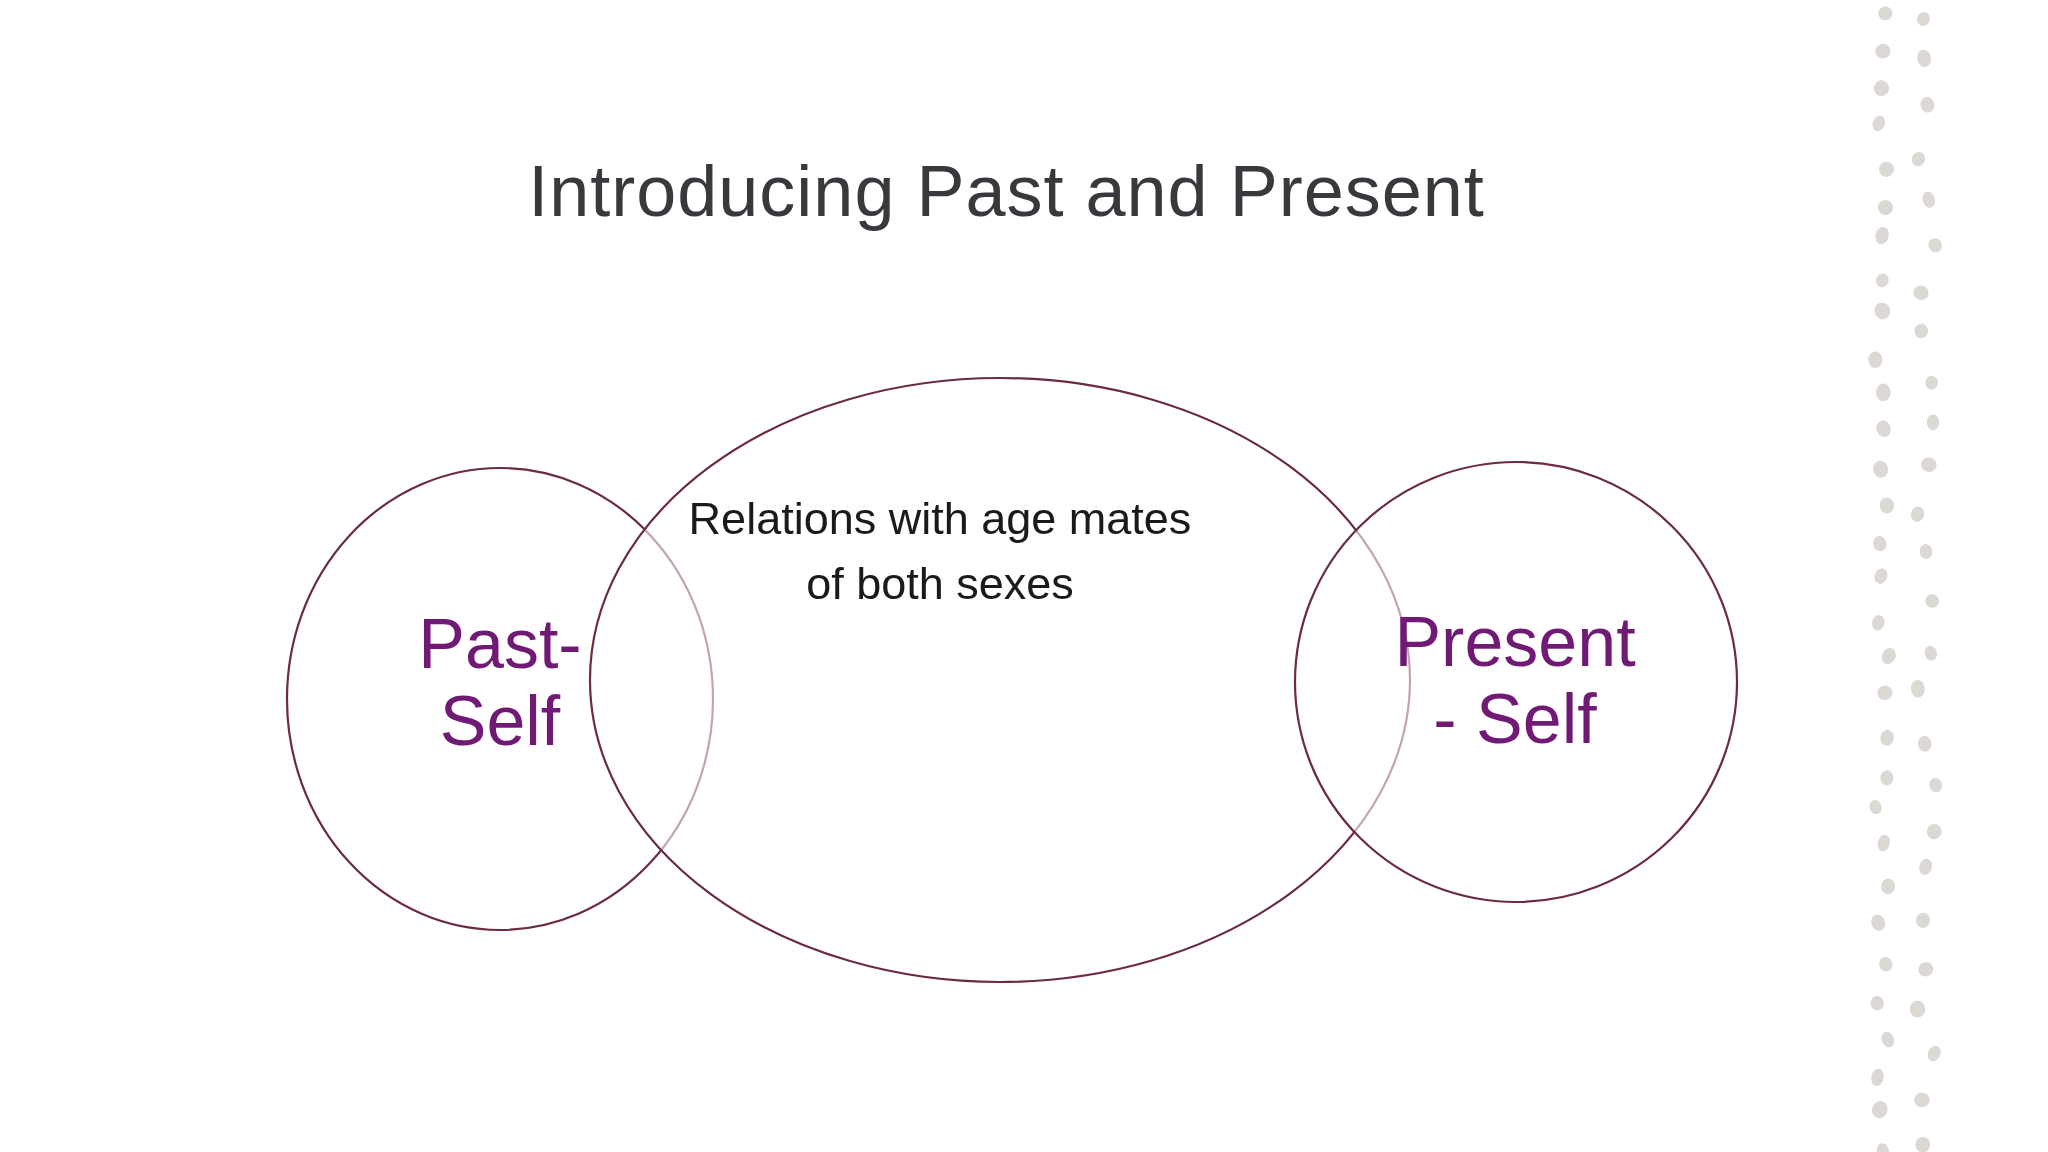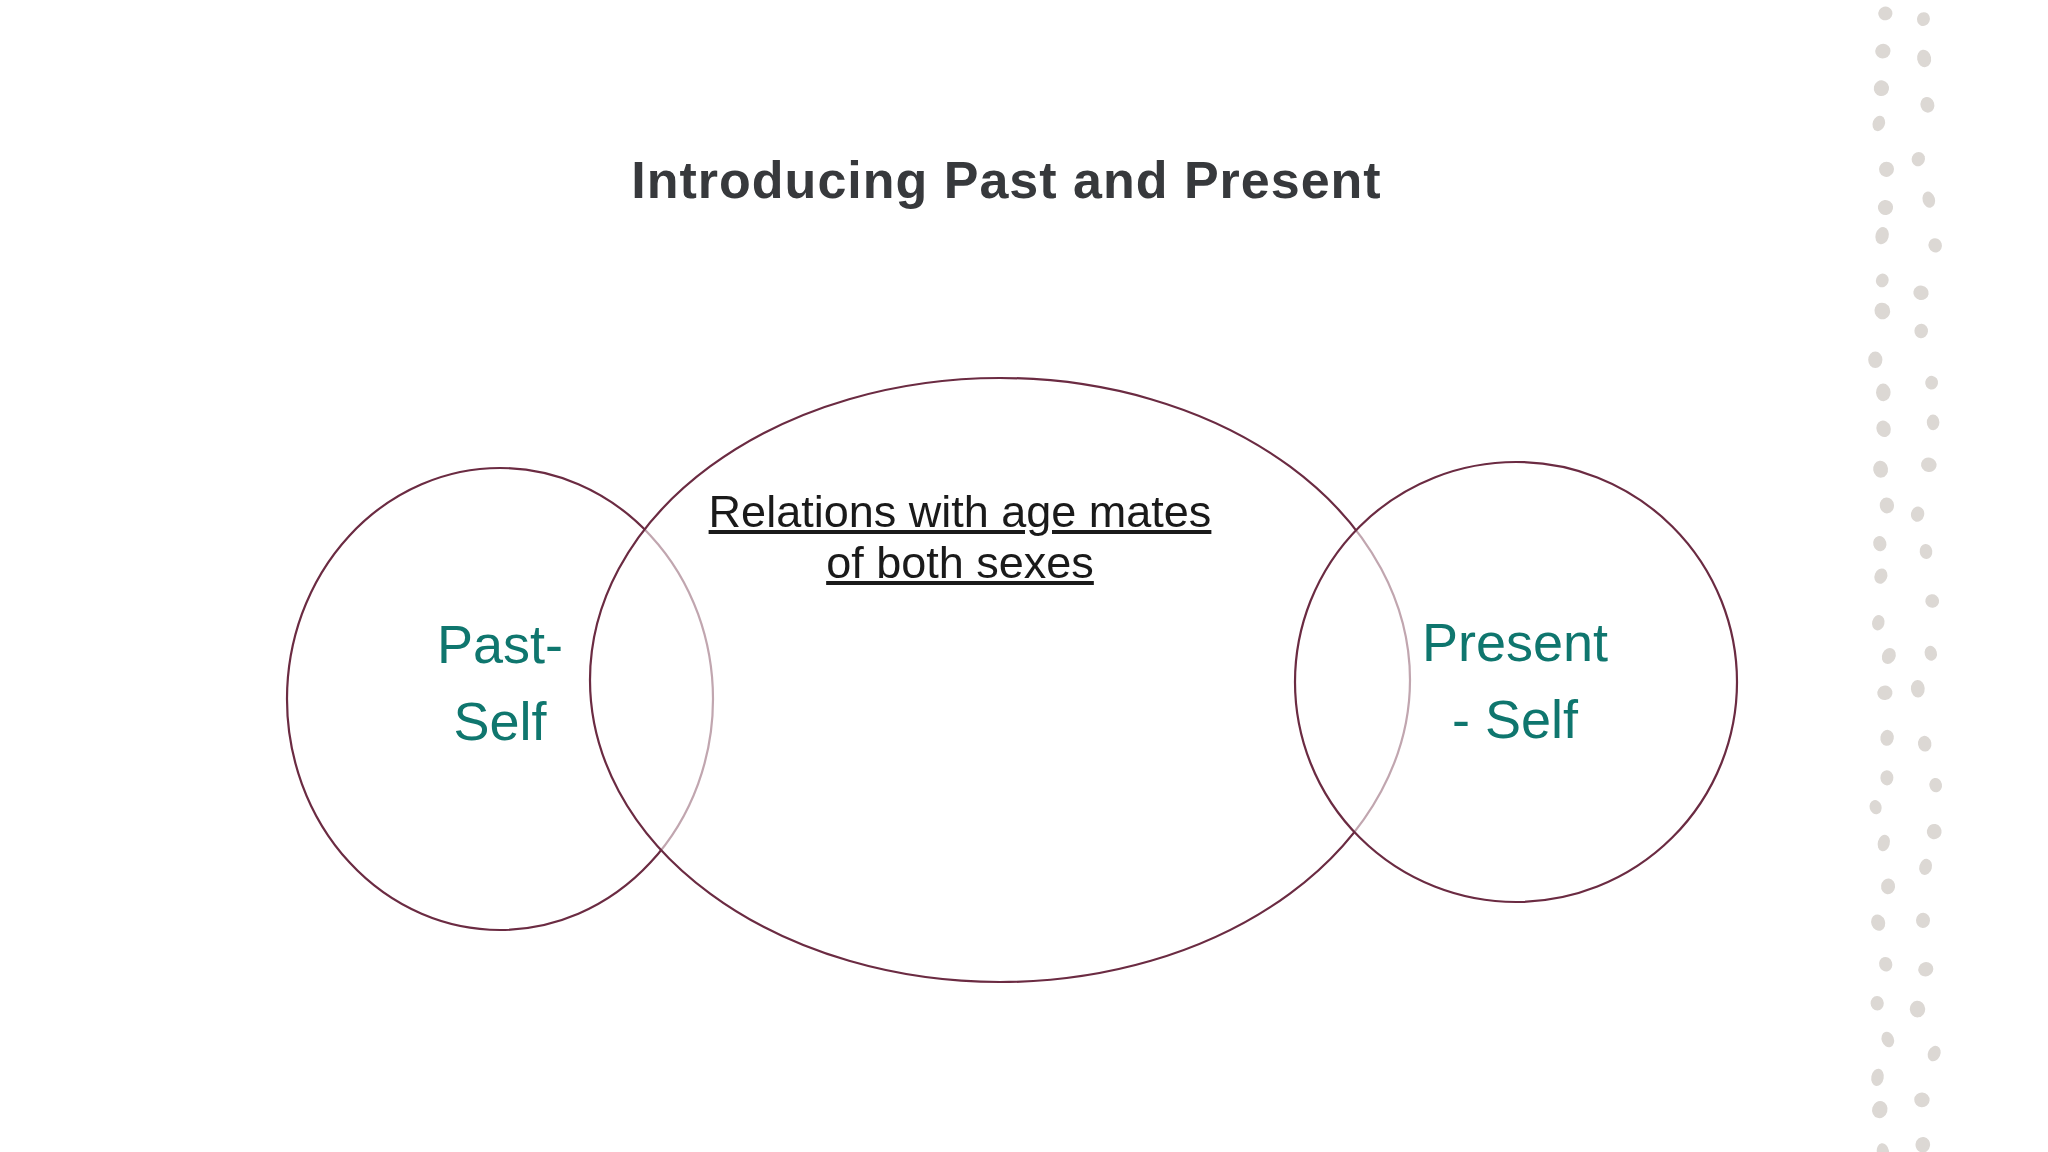--- a/index.html
+++ b/index.html
@@ -13,23 +13,23 @@
     overflow: hidden;
     font-family: "Liberation Sans", sans-serif;
   }
 
   .title {
     position: absolute;
     left: 0;
     top: 150px;
     width: 2013px;
     text-align: center;
-    font-size: 52px;
+    font-size: 72px;
     letter-spacing: 1px;
-    font-weight: 700;
+    font-weight: 400;
     color: var(--title, #37393c);
   }
 
   .venn {
     position: absolute;
     left: 0;
     top: 0;
     width: 2048px;
     height: 1152px;
   }
@@ -39,38 +39,37 @@
     stroke: var(--accent, #6b2b42);
     stroke-width: 2.2;
   }
 
   .dot { fill: var(--dots, #dcd8d4); }
 
   .label {
     position: absolute;
     white-space: pre-line;
     text-align: center;
-    font-size: 54px;
+    font-size: 70px;
     line-height: 77px;
     font-weight: 400;
-    color: #0f766e;
+    color: #701a75;
   }
   .label-left  { left: 300px;  top: 606px; width: 400px; }
   .label-right { left: 1315px; top: 604px; width: 400px; }
 
   .center-item {
     position: absolute;
-    left: 620px;
+    left: 600px;
     width: 680px;
     text-align: center;
     white-space: pre-line;
     font-size: 45px;
-    line-height: 51px;
+    line-height: 65px;
     color: var(--text, #1a1a1a);
-    text-decoration: underline;
   }
   .item-1 { top: 486px; }
   .item-2 { top: 655px; }
   .item-3 { top: 778px; }
 </style>
 </head>
 <body>
 
 <div class="slide">
 

